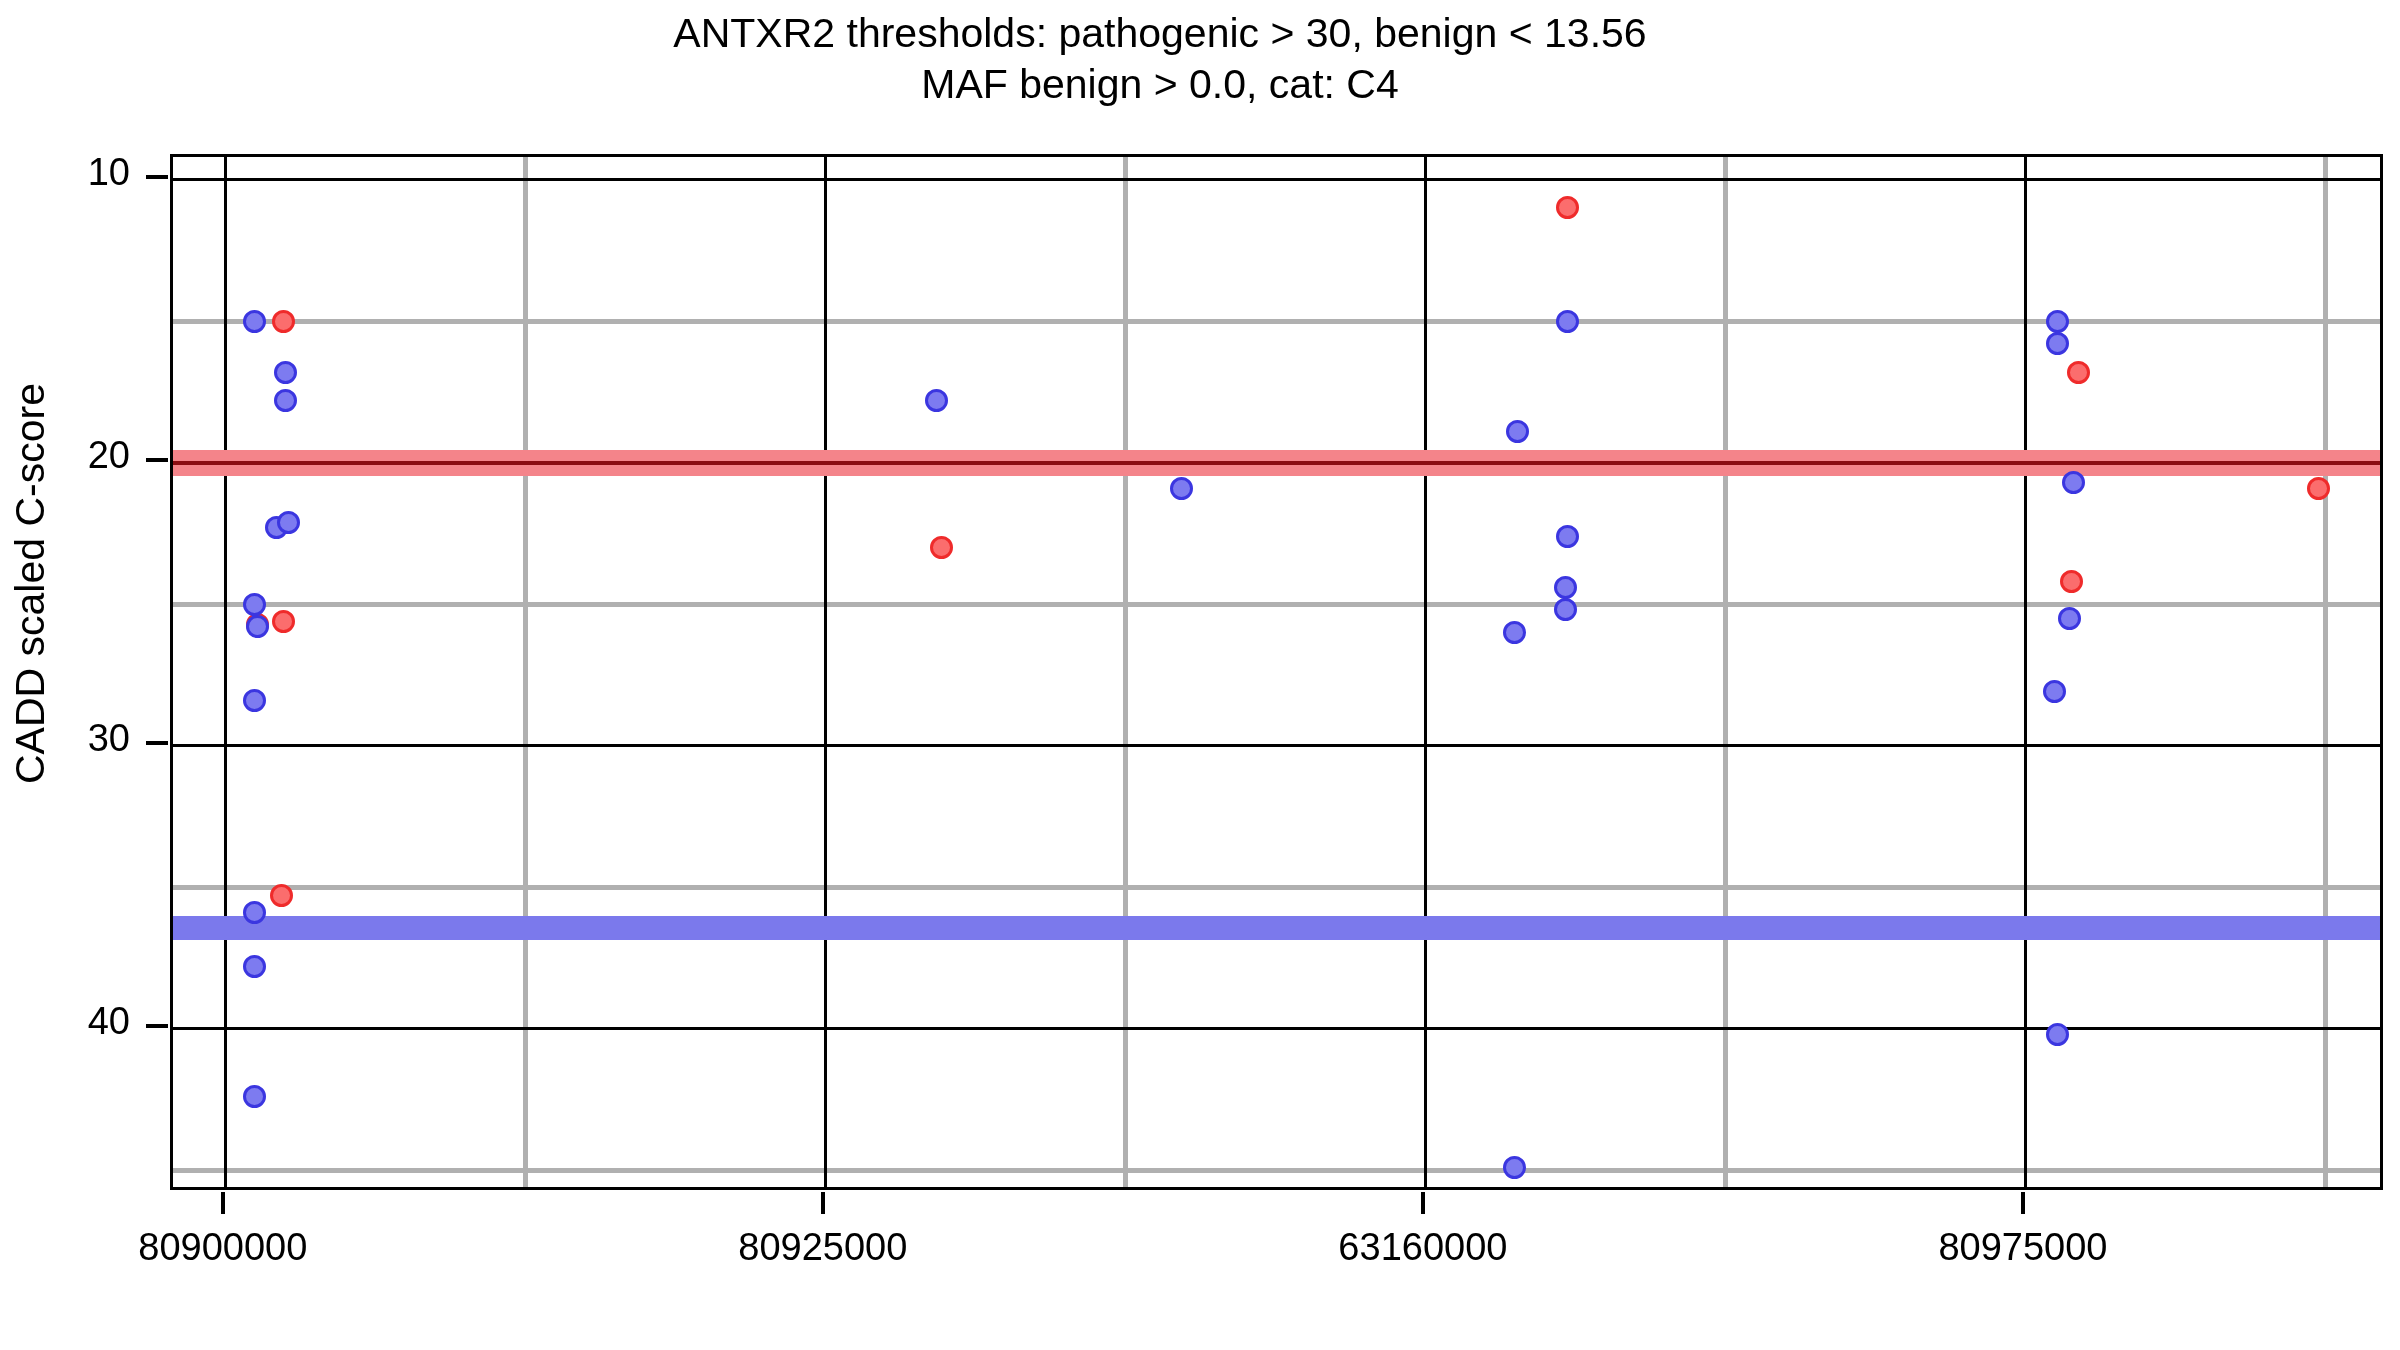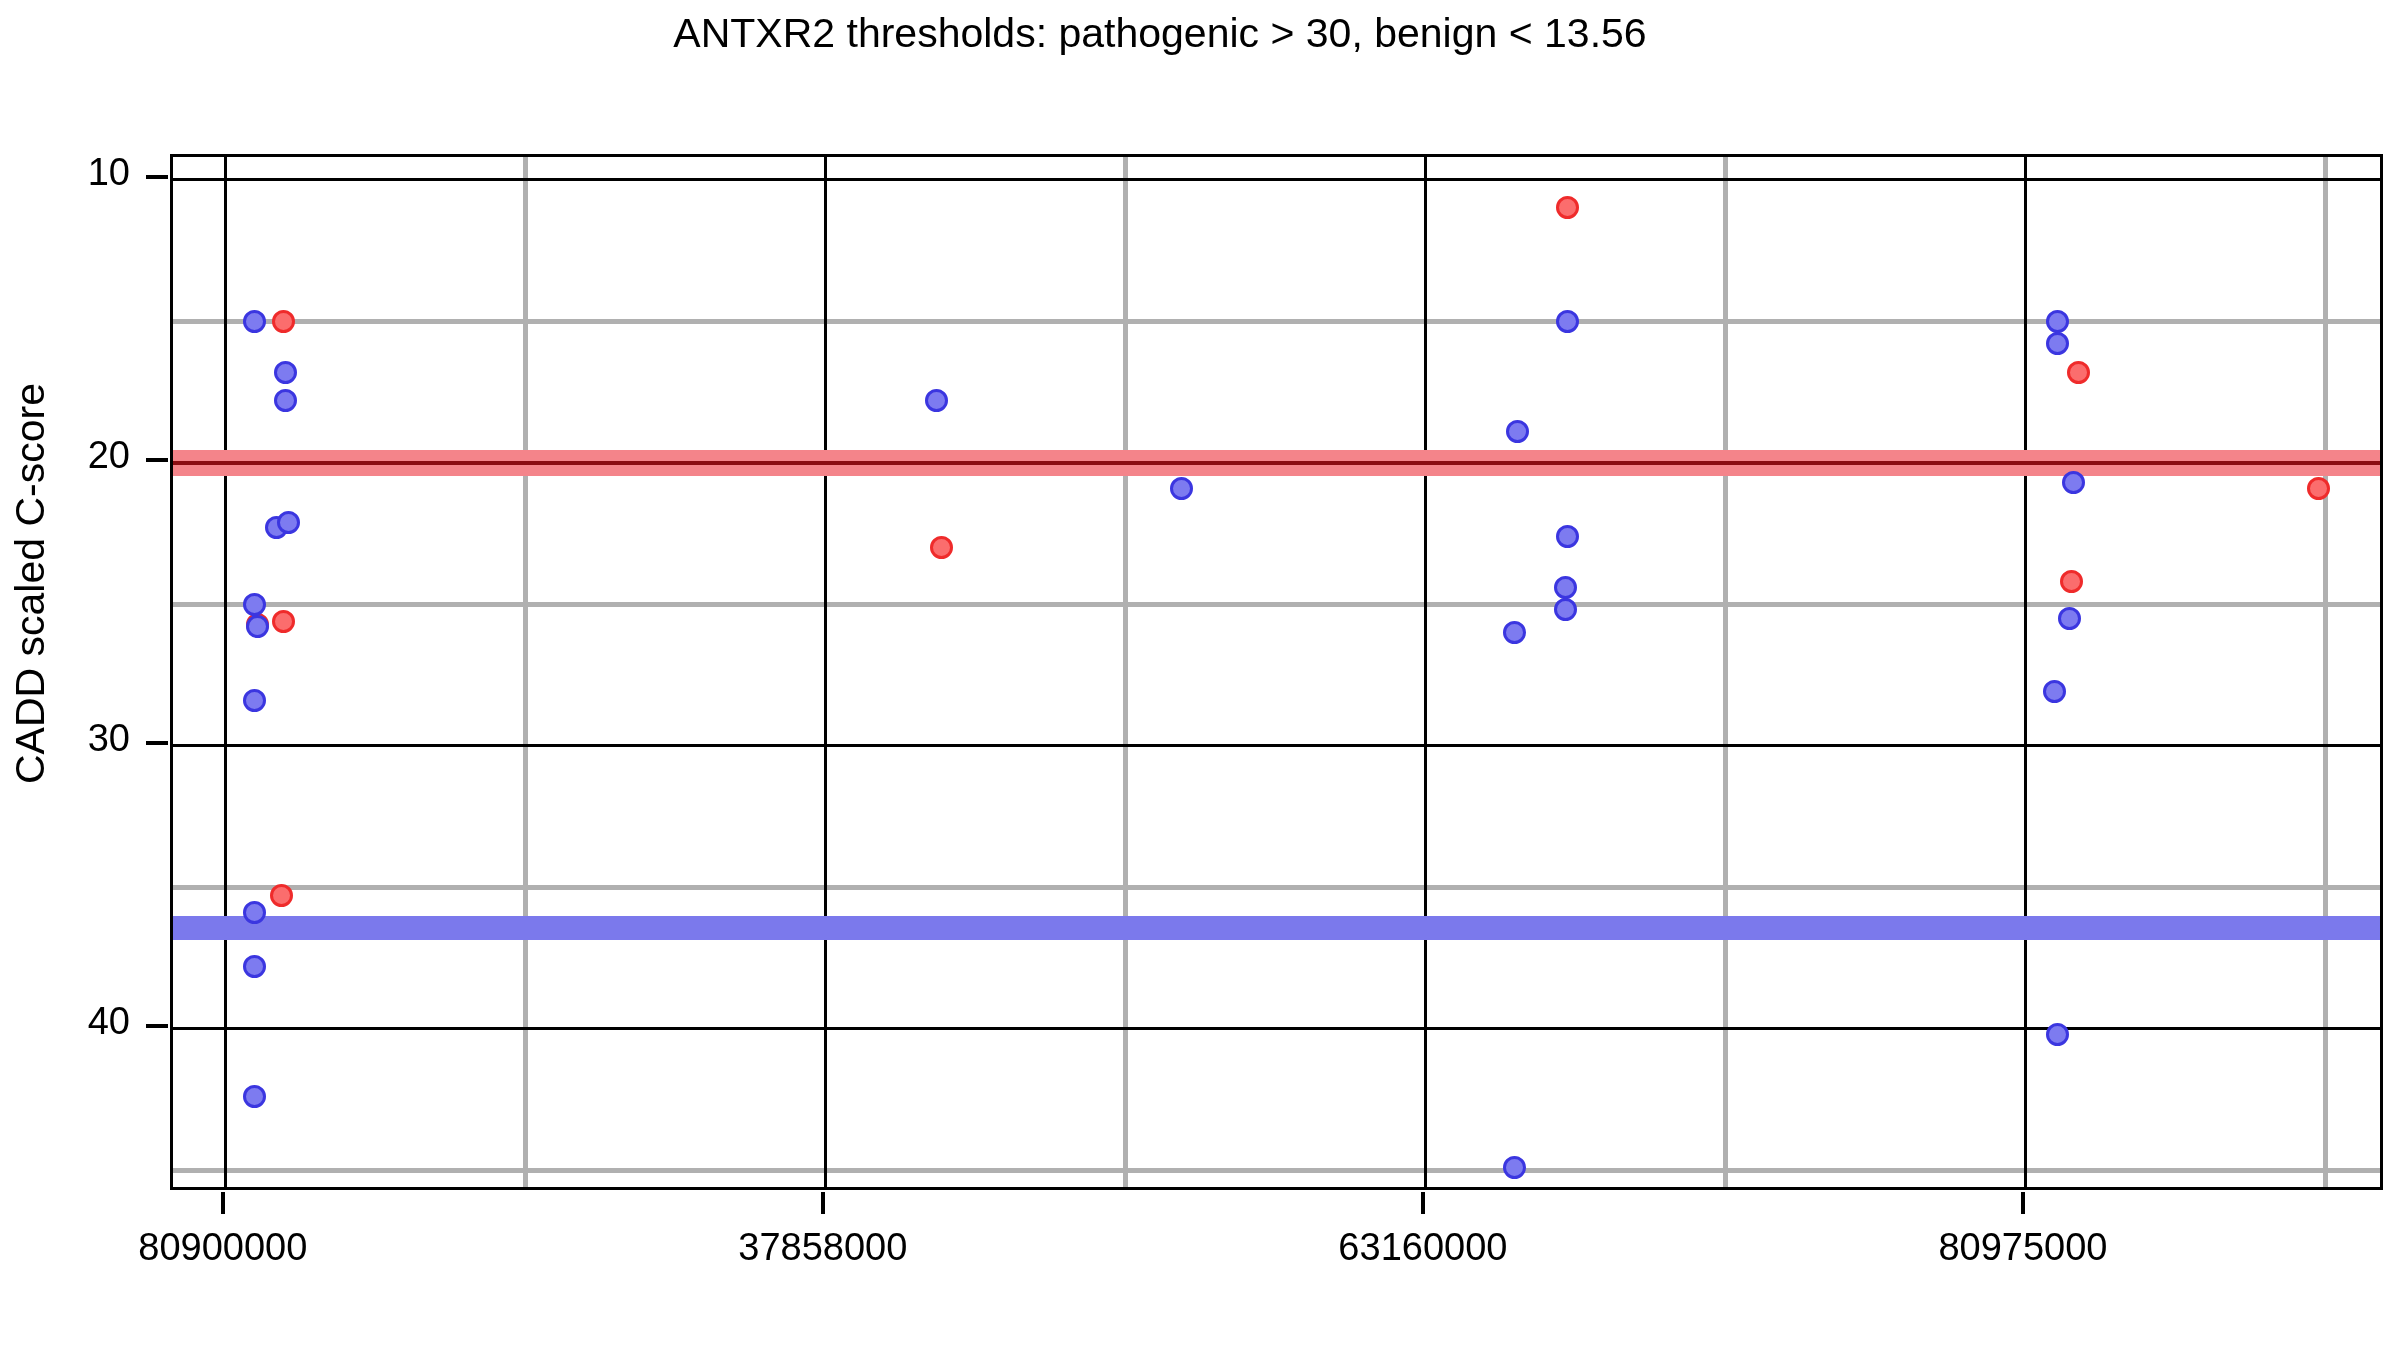--- a/index.html
+++ b/index.html
@@ -89,20 +89,21 @@
     text-align:center;font-size:41px;color:#000;
   }
 </style>
 </head>
 <body>
 
 <div id="root">
 
   <div class="title-block">
     <div class="title-line">ANTXR2 thresholds: pathogenic &gt; 30, benign &lt; 13.56</div>
+    <div class="title-line">MAF benign &gt; 0.0, cat: C4</div>
   </div>
 
   <div class="ylabel-wrap">
     <div class="ylabel">CADD scaled C-score</div>
   </div>
 
   <div id="plot">
       <div class="gridline h" style="top: 1010.86px;"></div>
       <div class="gridline h" style="top: 727.795px;"></div>
       <div class="gridline h" style="top: 444.735px;"></div>
@@ -165,18 +166,18 @@
     <div class="ytick-label" style="left: -30px; width: 160px; top: 999.825px;">40</div>
     <div class="ytick-mark" style="left: 146px; top: 740.765px;"></div>
     <div class="ytick-label" style="left: -30px; width: 160px; top: 716.765px;">30</div>
     <div class="ytick-mark" style="left: 146px; top: 457.705px;"></div>
     <div class="ytick-label" style="left: -30px; width: 160px; top: 433.705px;">20</div>
     <div class="ytick-mark" style="left: 146px; top: 174.645px;"></div>
     <div class="ytick-label" style="left: -30px; width: 160px; top: 150.645px;">10</div>
     <div class="xtick-mark" style="left: 220.805px; top: 1192px;"></div>
     <div class="xtick-label" style="left: 222.805px; top: 1226px;">80900000</div>
     <div class="xtick-mark" style="left: 820.859px; top: 1192px;"></div>
-    <div class="xtick-label" style="left: 822.859px; top: 1226px;">37858000</div>
+    <div class="xtick-label" style="left: 822.859px; top: 1226px;">80925000</div>
     <div class="xtick-mark" style="left: 1420.91px; top: 1192px;"></div>
     <div class="xtick-label" style="left: 1422.91px; top: 1226px;">63160000</div>
     <div class="xtick-mark" style="left: 2020.97px; top: 1192px;"></div>
     <div class="xtick-label" style="left: 2022.97px; top: 1226px;">80975000</div>
   </div>
 
 </body></html>

